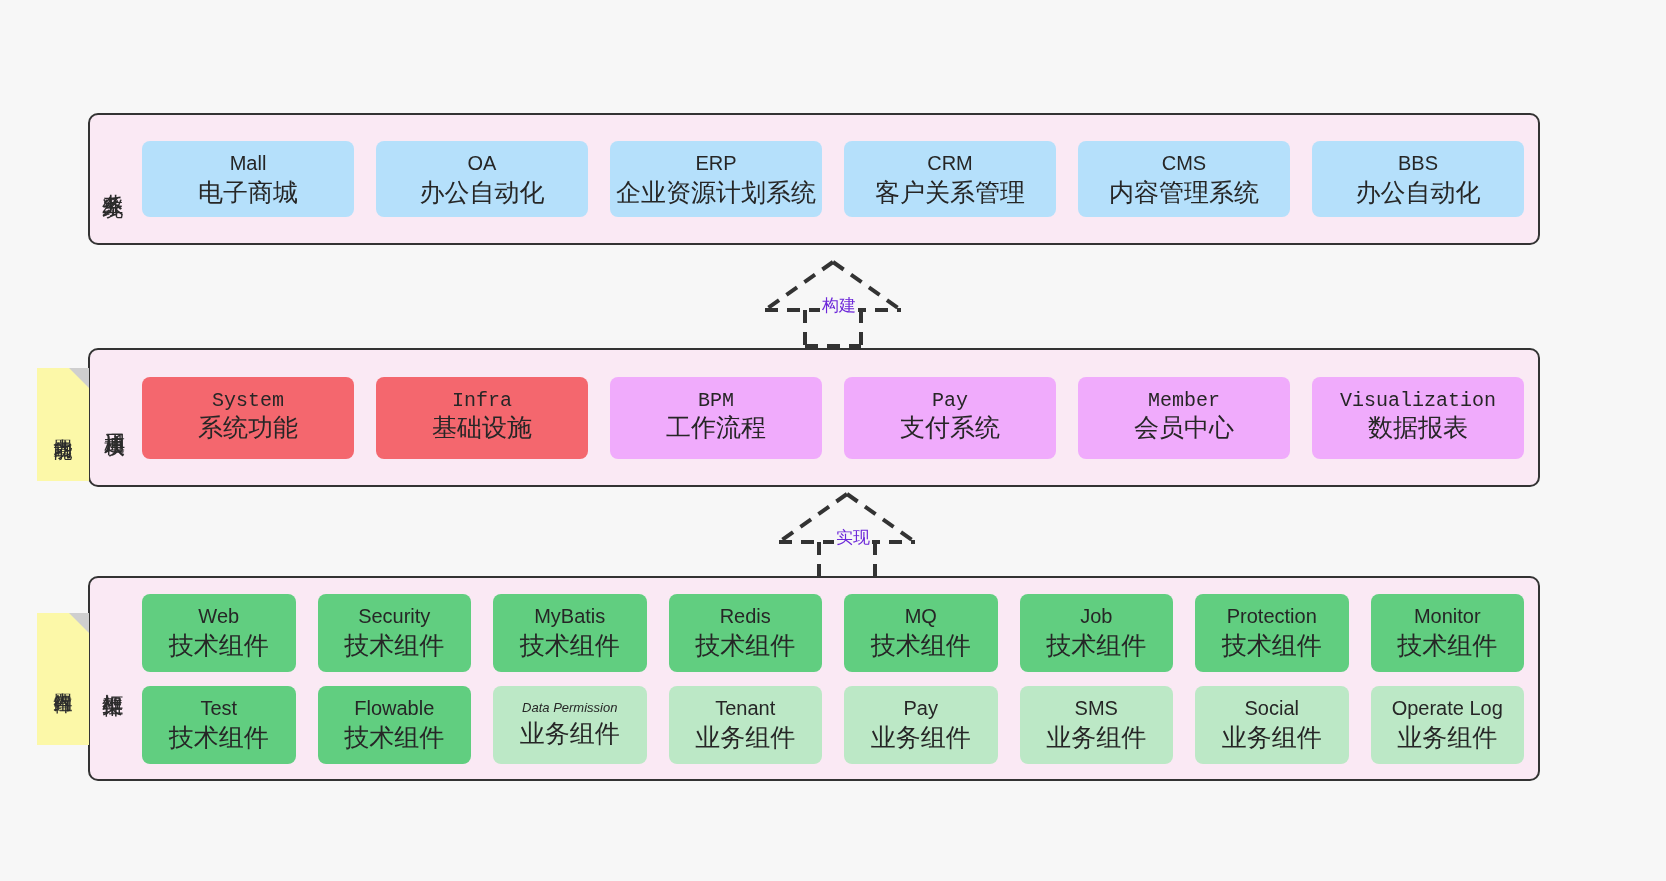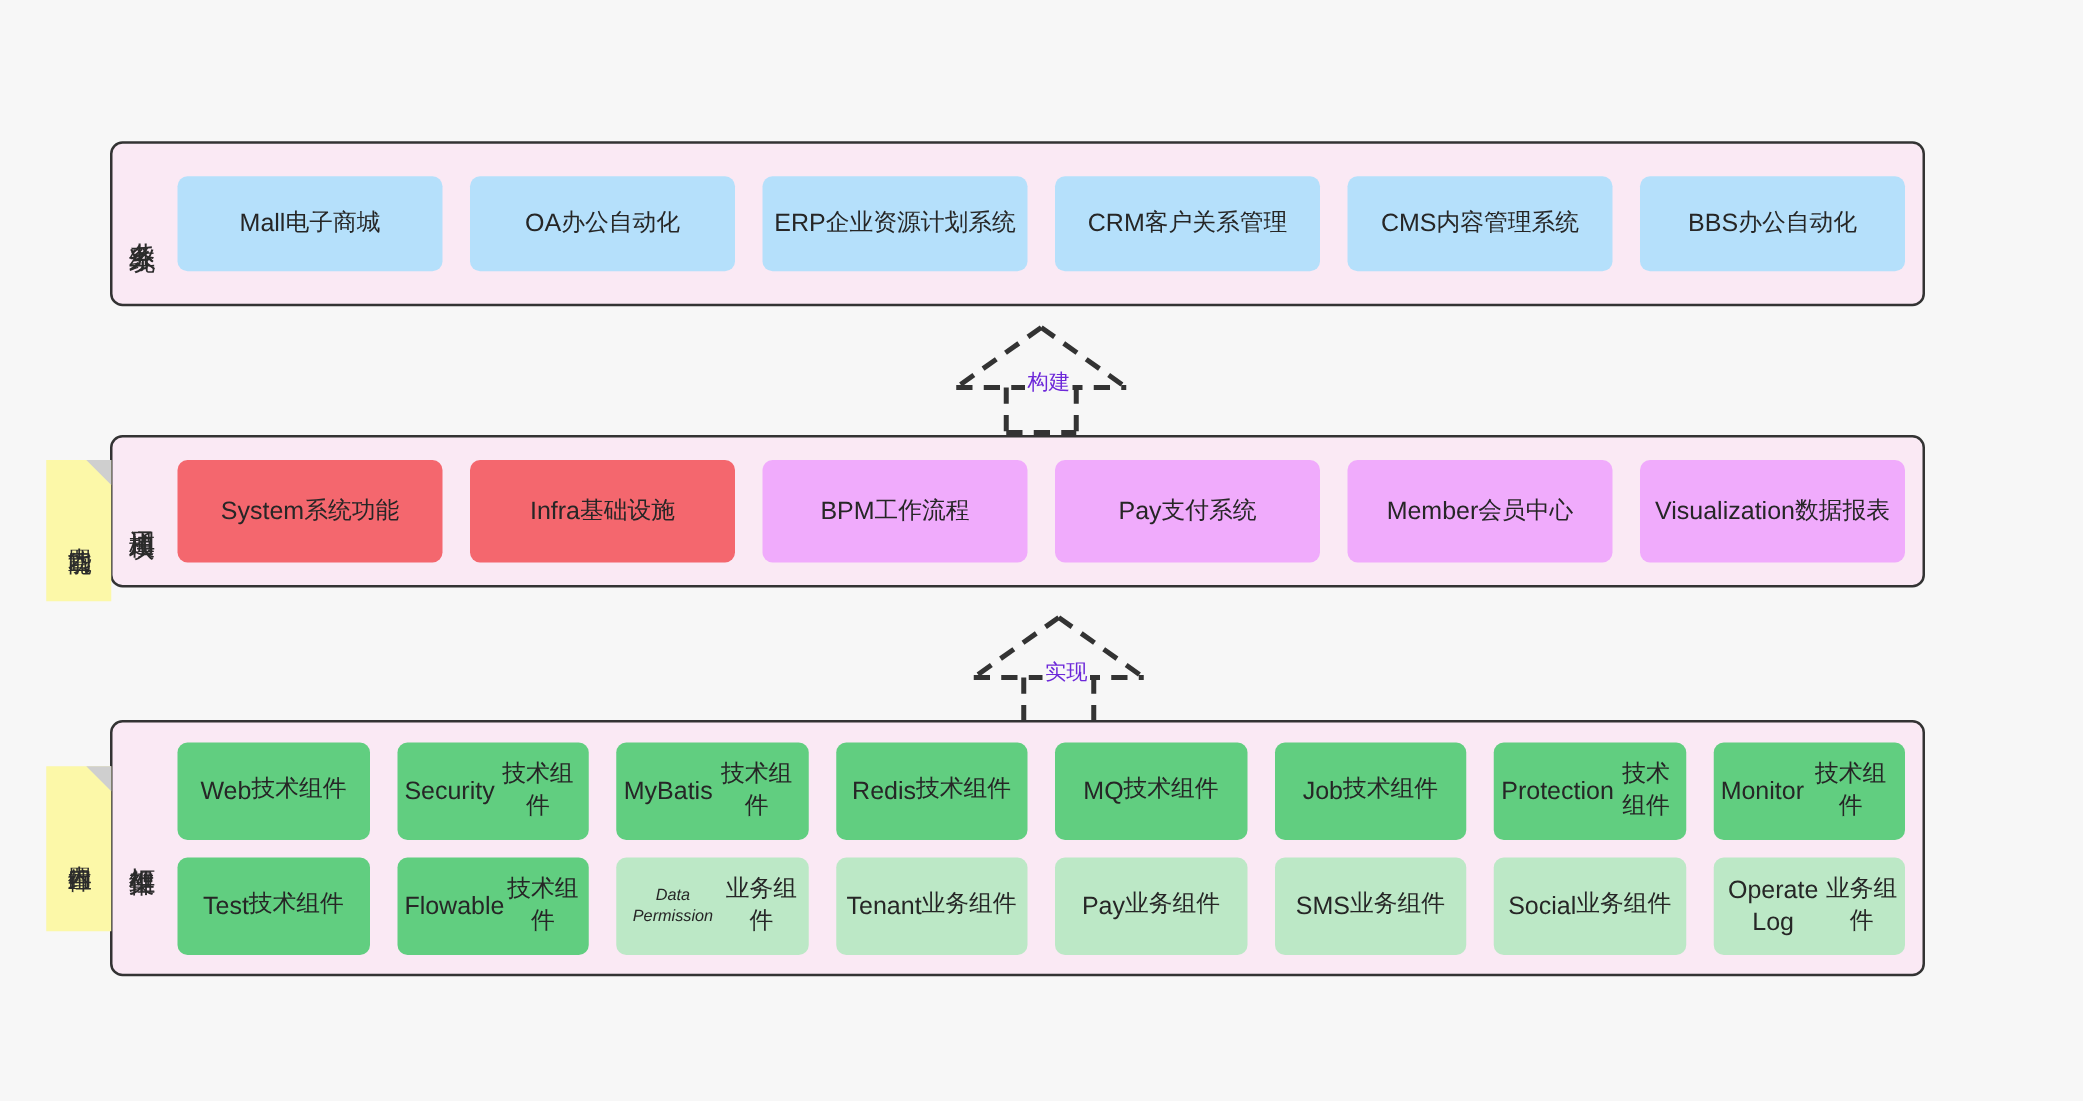--- a/index.html
+++ b/index.html
@@ -48,43 +48,43 @@
   }
   .row{
     display:flex;
     gap:22px;
     align-items:stretch;
   }
   .cell{
     flex:1 1 0;
     border-radius:8px;
     display:flex;
-    flex-direction:row;
+    flex-direction:column;
     align-items:center;
     justify-content:center;
     text-align:center;
     line-height:1.3;
     box-sizing:border-box;
     padding:4px 6px;
   }
   .cell .en{font-size:20px;}
-  .cell .cn{font-size:19px;}
+  .cell .cn{font-size:25px;}
   .cell .en.multi{font-size:13px;font-style:italic;}
 
   
   .c-blue{background:#b5e0fb;}
   .c-red{background:#f4676e;}
   .c-pink{background:#f0abfc;}
   .c-green{background:#61ce80;}
   .c-greenlight{background:#bce8c6;}
 
   
   #band-business{left:88px;top:113px;width:1452px;height:132px;}
   #band-business .cell{height:76px;}
-  #band-common{left:88px;top:348px;width:1452px;height:122px;}
+  #band-common{left:88px;top:348px;width:1452px;height:139px;font-family:Liberation Mono, monospace;}
   #band-common .cell{height:82px;}
   #band-framework{left:88px;top:576px;width:1452px;height:205px;}
   #band-framework .cell{height:78px;}
 
   
   .note{
     position:absolute;
     background:#fcf8a8;
     width:52px;
     box-sizing:border-box;

